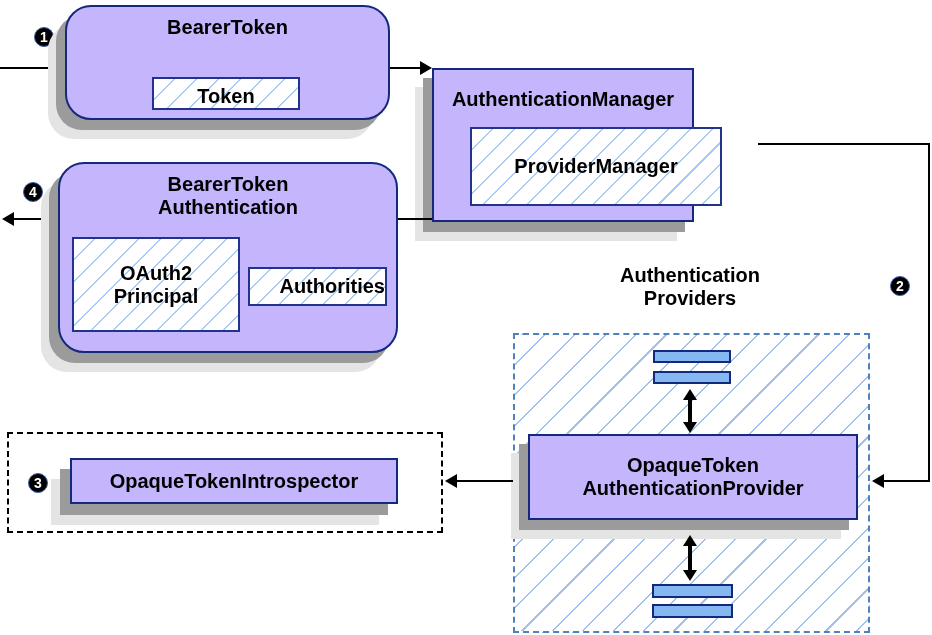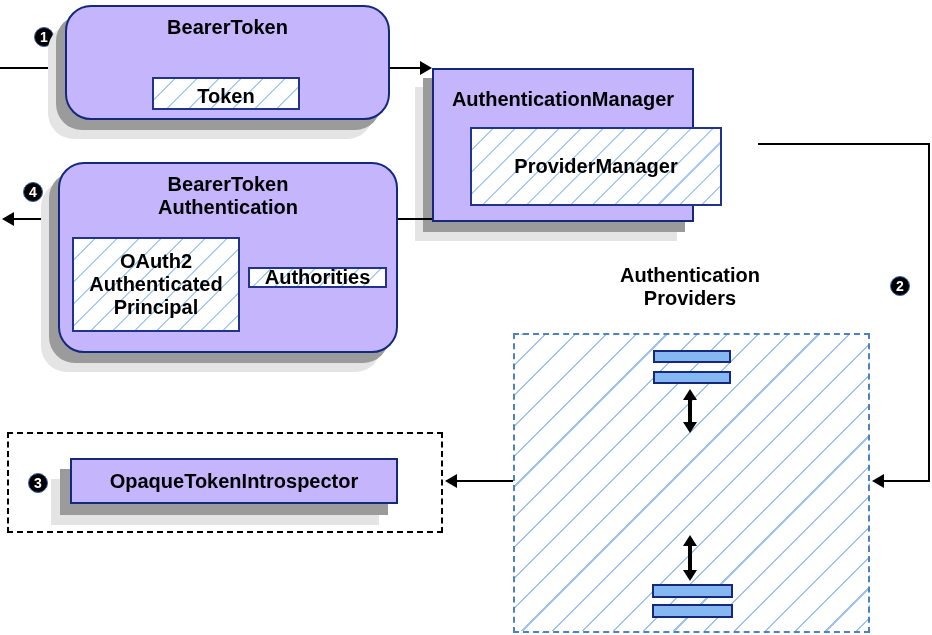--- a/index.html
+++ b/index.html
@@ -58,21 +58,21 @@
 
   
   #node-btat{left:65px;top:5px;width:325px;height:115px;padding-top:9px;}
   #node-btat .inner{left:85px;top:70px;width:148px;height:33px;justify-content:flex-end;}
 
   #node-am{left:432px;top:68px;width:262px;height:154px;padding-top:18px;}
   #node-am .inner{left:36px;top:57px;width:252px;height:79px;}
 
   #node-bta{left:58px;top:162px;width:340px;height:191px;padding-top:9px;}
   #node-bta .inner-principal{left:12px;top:73px;width:168px;height:95px;}
-  #node-bta .inner-authorities{left:188px;top:103px;width:139px;height:21px;}
+  #node-bta .inner-authorities{left:188px;top:103px;width:139px;height:39px;align-items:flex-end;}
 
   #providers-label{
     position:absolute;left:555px;top:264px;width:270px;text-align:center;
     font-size:20px;line-height:23px;
   }
 
   #node-otap{left:13px;top:99px;width:330px;height:86px;display:flex;flex-direction:column;align-items:center;justify-content:center;}
   #node-oti{left:61px;top:24px;width:328px;height:46px;display:flex;align-items:center;justify-content:center;font-size:20px;
             box-shadow:-10px 11px 0 0 #9b9b9b,-19px 21px 0 0 #e4e4e4;}
 </style>
@@ -117,38 +117,41 @@
   <div class="head-left" style="left:2px;top:212px;"></div>
   <div class="badge" style="left:23px;top:182px;">
       <span>4</span>
     </div>
 
   <div class="node rounded" id="node-bta">
     <div class="node-title">BearerToken</div>
     <div class="node-title">Authentication</div>
     <div class="inner inner-principal">
       <div>OAuth2</div>
-      <div>Authenticated</div>
       <div>Principal</div>
     </div>
     <div class="inner inner-authorities">
       <div>Authorities</div>
     </div>
   </div>
 
   <div id="providers-label">
     <div>Authentication</div>
     <div>Providers</div>
   </div>
 
   <div id="providers-box">
     <div class="bar" style="left:138px;top:15px;width:78px;height:13px;"></div>
     <div class="bar" style="left:138px;top:36px;width:78px;height:13px;"></div>
     <div class="varrow" style="left:173px;top:65px;height:22px;"></div>
 
+    <div class="node" id="node-otap">
+      <div class="node-title">OpaqueToken</div>
+      <div class="node-title">AuthenticationProvider</div>
+    </div>
 
     <div class="varrow" style="left:173px;top:211px;height:24px;"></div>
     <div class="bar" style="left:137px;top:249px;width:81px;height:14px;"></div>
     <div class="bar" style="left:137px;top:269px;width:81px;height:14px;"></div>
   </div>
 
   <div class="hline" style="left:457px;top:480px;width:56px;"></div>
   <div class="head-left" style="left:445px;top:474px;"></div>
 
   <div id="introspector-box">

